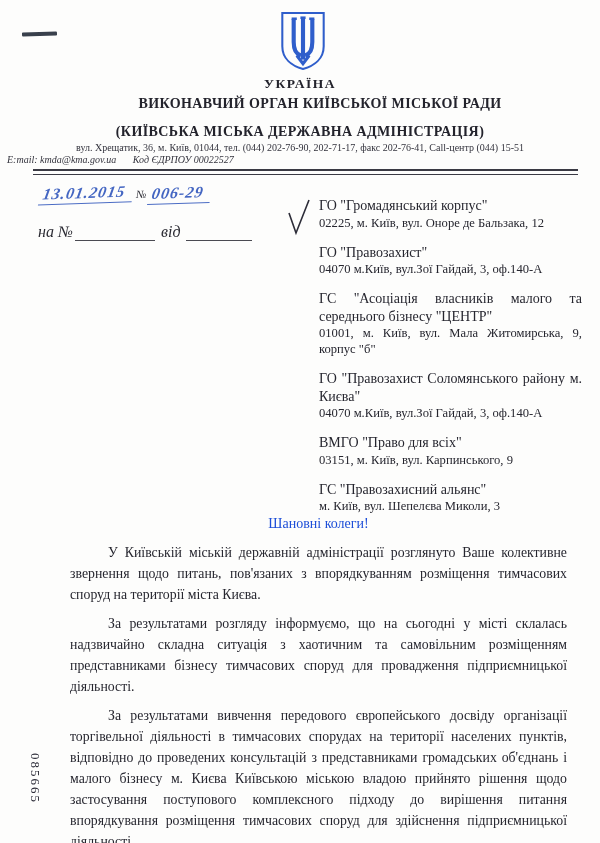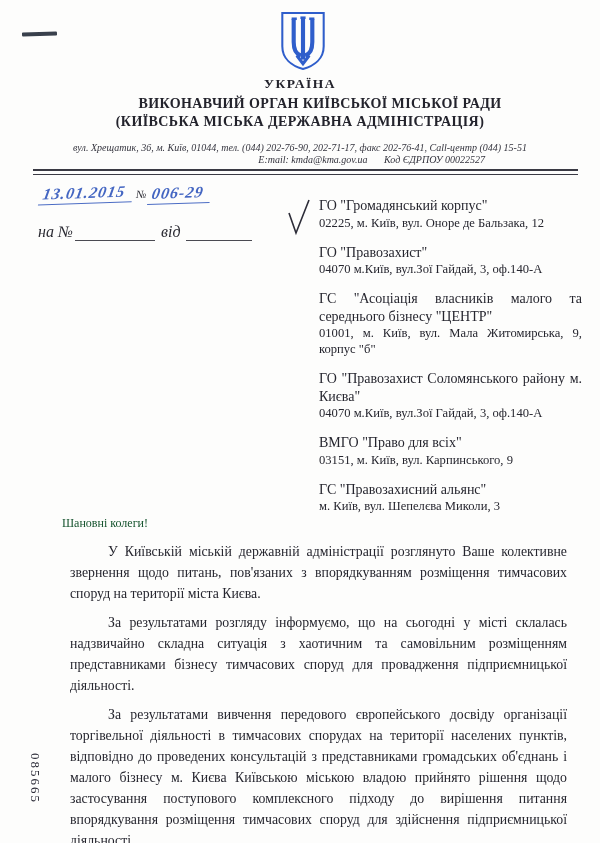--- a/index.html
+++ b/index.html
@@ -20,29 +20,29 @@
   .emblem{position:absolute;left:279px;top:11px;width:48px;height:60px;}
   .country{
     position:absolute;top:76px;left:0;width:600px;text-align:center;
     font-weight:bold;font-size:13.5px;letter-spacing:1.5px;color:#23232c;
   }
   .org1{
     position:absolute;top:96px;left:0;width:600px;text-align:center;
     font-weight:bold;font-size:14px;letter-spacing:.4px;color:#23232c;padding-left:20px;
   }
   .org2{
-    position:absolute;top:114px;left:0;width:600px;text-align:center;
+    position:absolute;top:124px;left:0;width:600px;text-align:center;
     font-weight:bold;font-size:14px;letter-spacing:.4px;color:#23232c;
   }
   .contact{
     position:absolute;top:142px;left:0;width:600px;text-align:center;
-    font-style:italic;font-size:10px;color:#33333d;
+    font-size:10px;color:#33333d;
   }
   .emailrow{
-    position:absolute;top:154px;left:0;width:492px;text-align:right;
+    position:absolute;top:154px;left:0;width:492px;text-align:left;
     font-style:italic;font-size:10px;color:#33333d;
   }
   .emailrow span{margin:0 7px;}
   .rule{
     position:absolute;top:169px;left:33px;width:545px;height:3px;
     border-top:2px solid #3a3a44;border-bottom:1px solid #3a3a44;
   }
   
   .refline1{position:absolute;top:184px;left:40px;width:240px;white-space:nowrap;}
   .hw{
@@ -72,21 +72,21 @@
   .r-addr{font-size:12.6px;line-height:16px;text-align:justify;color:#26262f;}
   
   .stampnum{
     position:absolute;left:27px;top:753px;
     writing-mode:vertical-rl;
     font-size:13px;letter-spacing:2px;color:#2e2e3a;
   }
   
   .bodyblock{position:absolute;left:62px;top:516px;width:513px;}
   .salutation{
-    text-align:left;font-size:12px;color:#14532d;margin:0 0 10px 0;
+    text-align:center;font-size:14px;color:#1d4ed8;margin:0 0 10px 0;
   }
   .bodyblock p{
     margin:8px;font-size:13.8px;line-height:21px;
     text-align:justify;text-indent:38px;color:#26262f;
   }
 </style>
 </head>
 <body>
 
 <div class="page">

